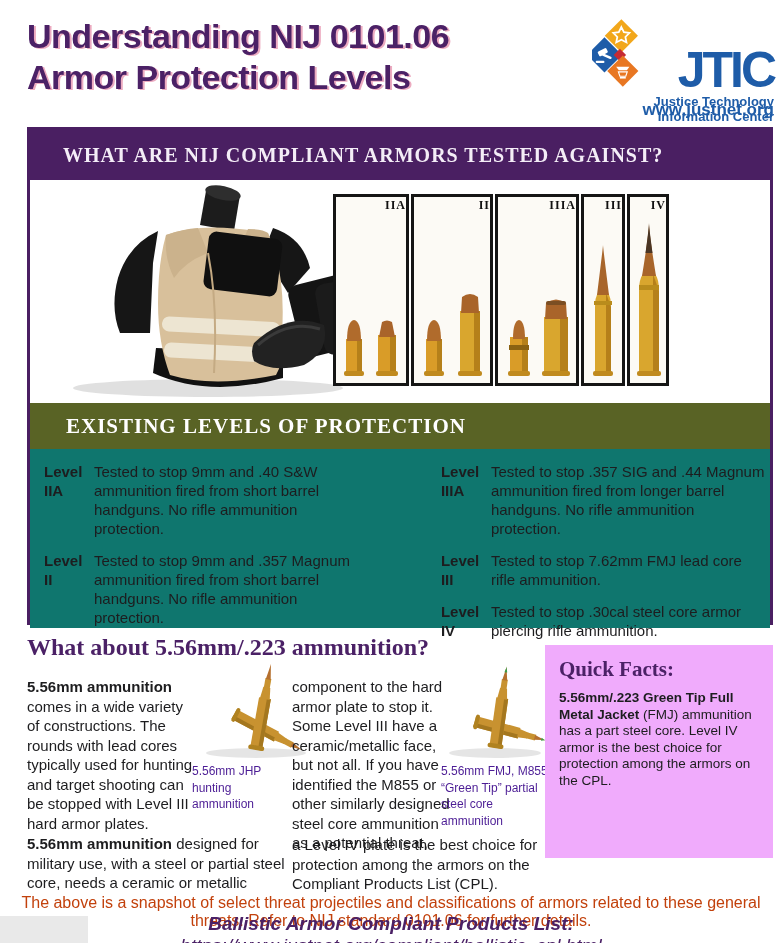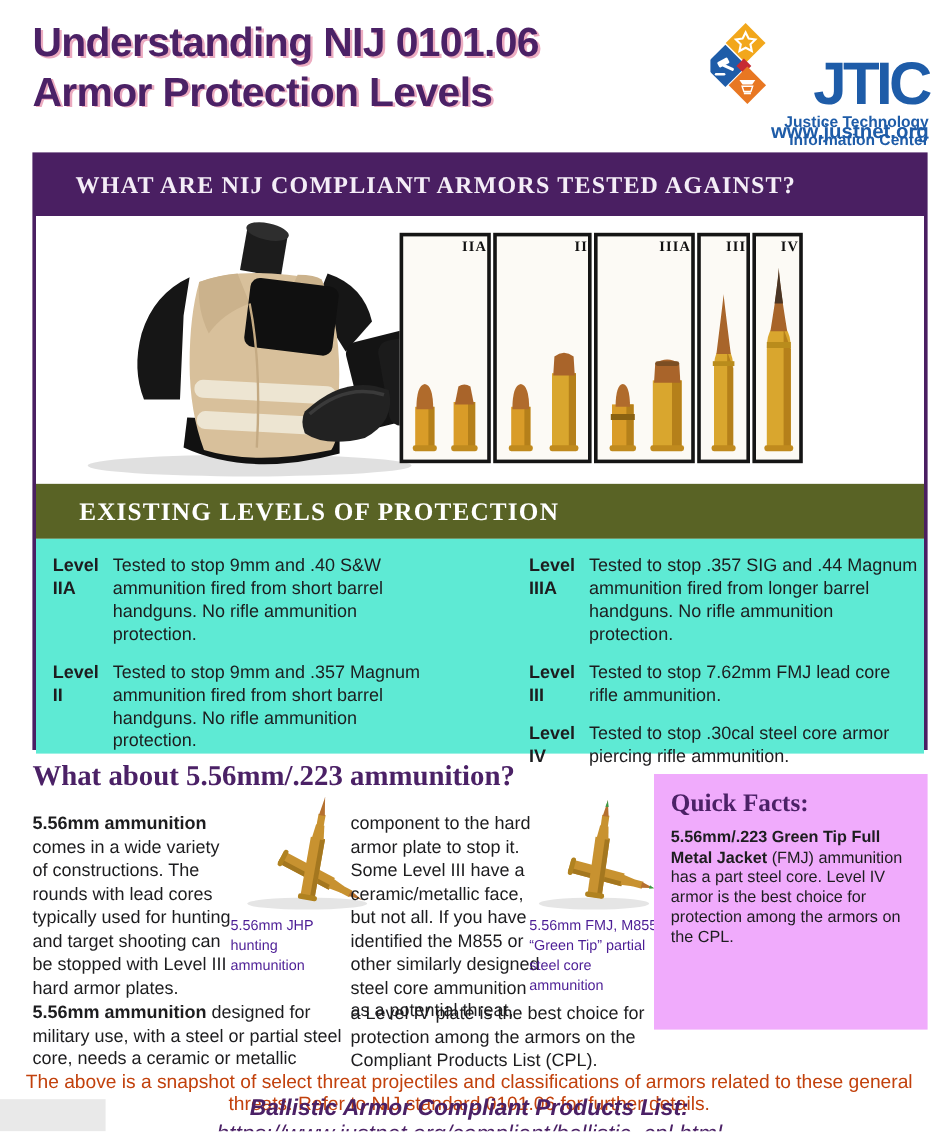--- a/index.html
+++ b/index.html
@@ -32,21 +32,21 @@
   .chart { position:absolute; left:303px; top:14px; display:flex; gap:2px; }
   .panel { border:3px solid #151515; background:#FCFAF5; height:192px; position:relative; }
   .panel-label { text-align:right; margin-top:1px; font-family:"Liberation Serif", serif;
     font-weight:bold; font-size:12px; letter-spacing:1px; color:#111; }
   .panel svg { position:absolute; bottom:2px; }
 
   
   .olive-banner { height:46px; background:#596325; color:#fff; display:flex; align-items:center;
     padding-left:36px; font-family:"Liberation Serif", serif; font-weight:bold;
     font-size:21px; letter-spacing:1px; }
-  .levels-area { height:179px; background:#5eead4; display:flex; padding:13px 0 0 14px; }
+  .levels-area { height:179px; background:#0f766e; display:flex; padding:13px 0 0 14px; }
   .lv-col-left  { width:398px; }
   .lv-col-right { width:330px; }
   .lv-row { display:flex; margin-bottom:13px; }
   .lv-label { width:50px; font-weight:bold; font-size:15px; line-height:19px; flex:none; }
   .lv-text { font-size:15px; line-height:19px; }
   .lv-col-left  .lv-text { width:262px; }
   .lv-col-right .lv-text { width:276px; }
 
   
   .sec-heading { position:absolute; left:27px; top:634px;

